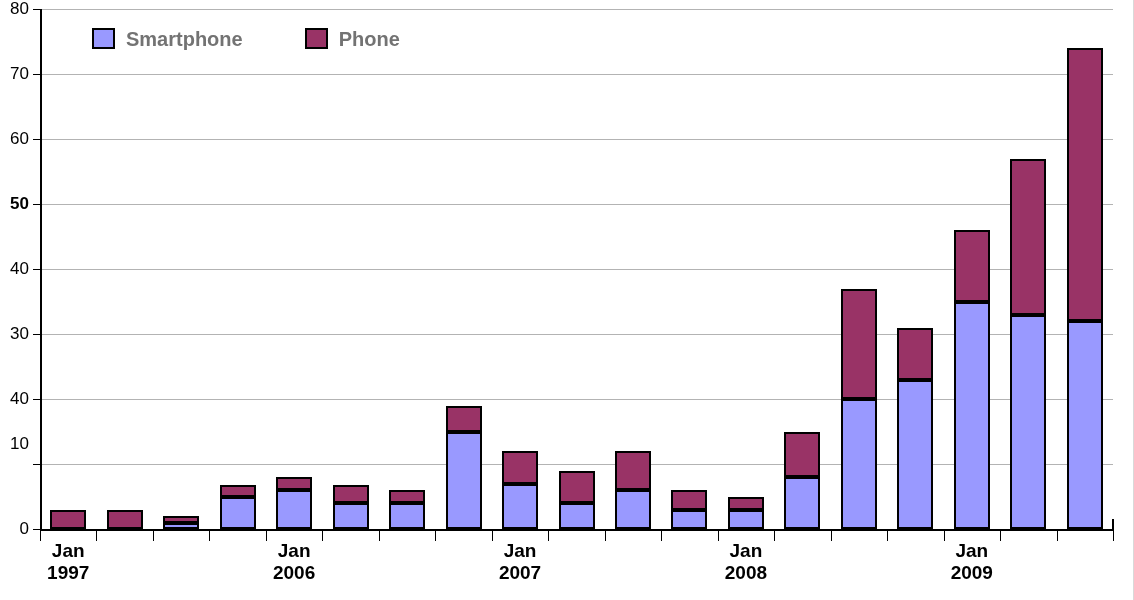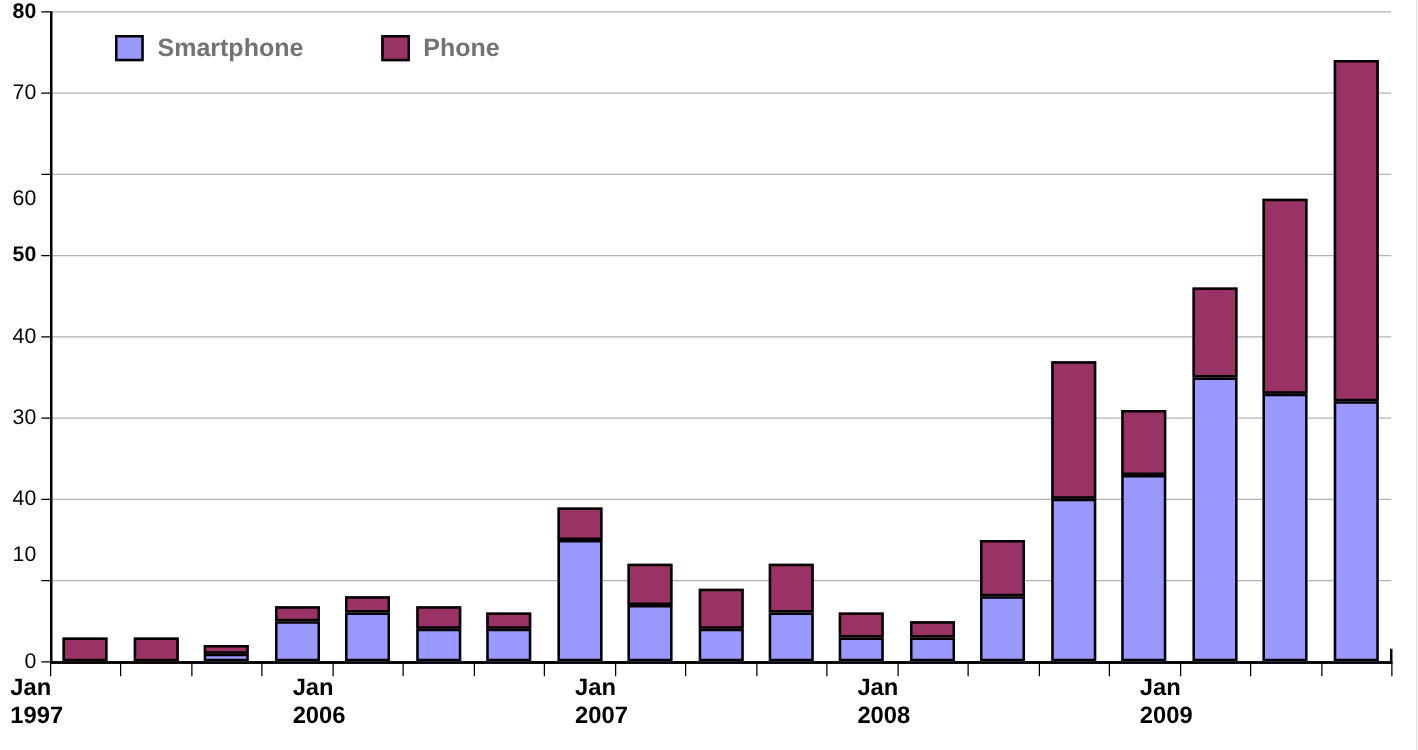--- a/index.html
+++ b/index.html
@@ -90,21 +90,21 @@
     position: absolute;
     top: 531px;
     width: 1px;
     height: 10px;
     background: #000000;
   }
   .x-tick-label {
     position: absolute;
     top: 540px;
     width: 120px;
-    text-align: left;
+    text-align: center;
     font-size: 19px;
     font-weight: bold;
     color: #000000;
     line-height: 1.18;
   }
   .x-tick-label .ln { display: block; }
 
   
   .bar-group {
     position: absolute;
@@ -180,25 +180,25 @@
       <div class="y-tick-label" style="top: 435px; padding-left: 36px;">10</div>
       <div class="y-tick-mark" style="top: 399px;"></div>
       <div class="y-tick-label" style="top: 390px;">40</div>
       <div class="y-tick-mark" style="top: 334px;"></div>
       <div class="y-tick-label" style="top: 325px;">30</div>
       <div class="y-tick-mark" style="top: 269px;"></div>
       <div class="y-tick-label" style="top: 260px;">40</div>
       <div class="y-tick-mark" style="top: 204px;"></div>
       <div class="y-tick-label emph" style="top: 195px;">50</div>
       <div class="y-tick-mark" style="top: 139px;"></div>
-      <div class="y-tick-label" style="top: 130px; margin-top: 20px;">60</div>
+      <div class="y-tick-label" style="top: 130px;">60</div>
       <div class="y-tick-mark" style="top: 74px;"></div>
       <div class="y-tick-label" style="top: 65px; padding-left: 36px;">70</div>
       <div class="y-tick-mark" style="top: 9px;"></div>
-      <div class="y-tick-label" style="top: 0px; font-weight: bold;">80</div>
+      <div class="y-tick-label" style="top: 0px;">80</div>
     </div>
 
   <div id="x-axis-line"></div>
   <div id="x-axis-right-cap"></div>
   <div id="x-axis-ticks">
       <div class="x-tick-mark" style="left: 40px;"></div>
       <div class="x-tick-mark" style="left: 96.4737px;"></div>
       <div class="x-tick-mark" style="left: 152.947px;"></div>
       <div class="x-tick-mark" style="left: 209.421px;"></div>
       <div class="x-tick-mark" style="left: 265.895px;"></div>

